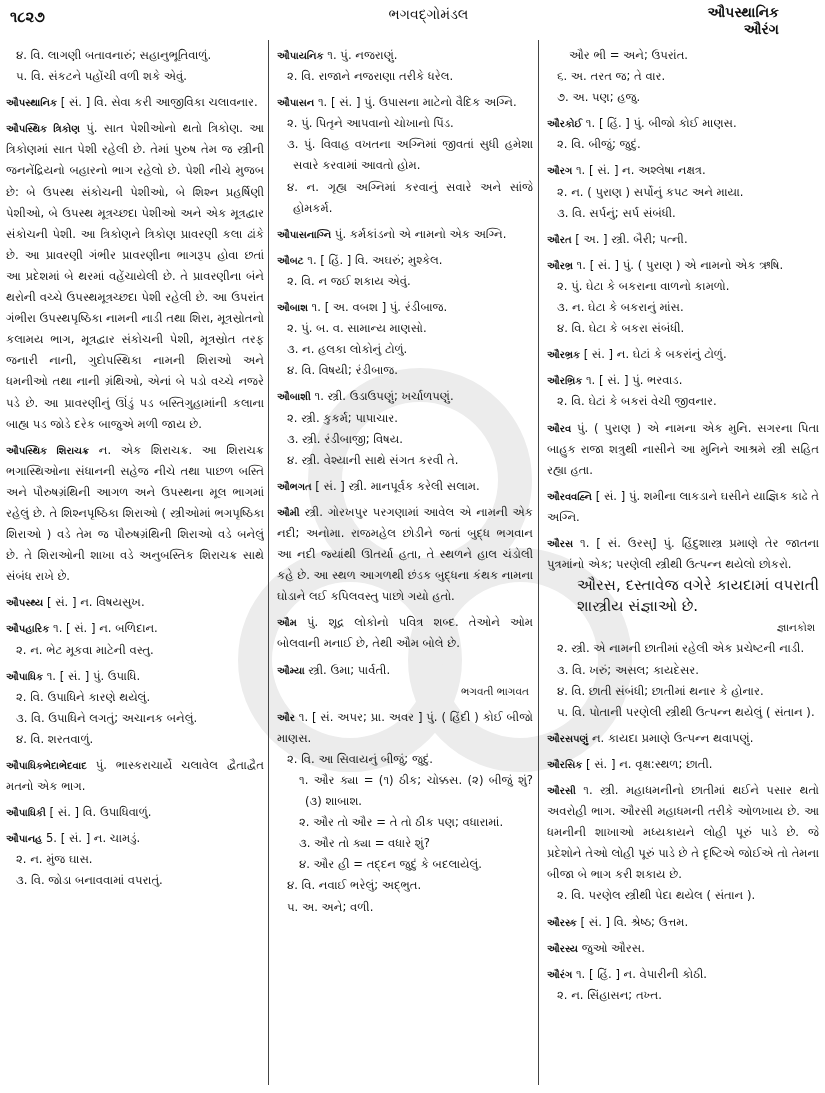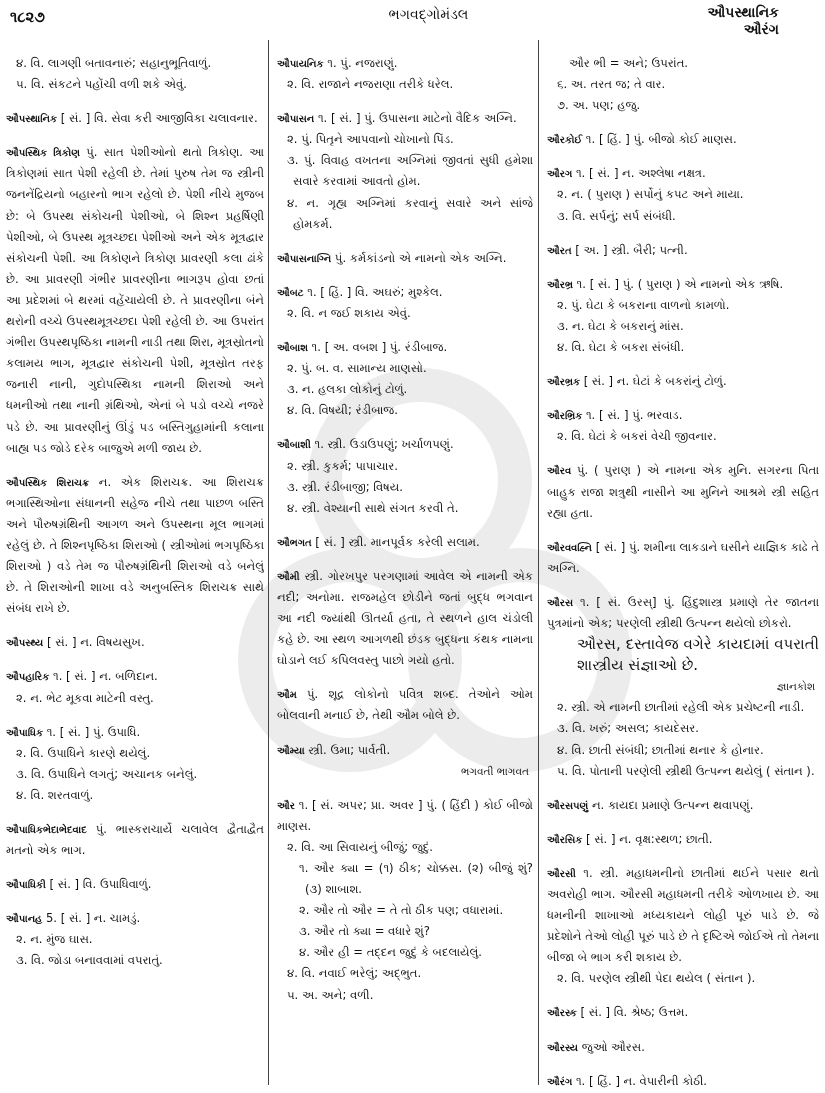--- a/index.html
+++ b/index.html
@@ -9,21 +9,21 @@
   .header{position:absolute;left:0;top:0;width:789px;height:40px;}
   .pgnum{position:absolute;left:10px;top:8px;font-size:15px;font-weight:bold;}
   .running{position:absolute;left:16px;width:825px;top:6px;text-align:center;font-size:14px;}
   .guide{position:absolute;right:10px;top:4px;text-align:right;font-size:14px;font-weight:bold;line-height:17px;}
   .cols{position:absolute;top:40px;left:0;width:825px;height:1053px;}
   .col{position:absolute;top:0;height:1050px;overflow:hidden;font-size:11.6px;line-height:21.1px;}
   .c1{left:6px;width:258px;}
   .c2{left:277px;width:256px;}
   .c3{left:547px;width:272px;}
   .rule{position:absolute;top:40px;width:1px;height:1045px;background:#444;}
-  .entry{margin:13px 0 2px 0;text-align:justify;}
+  .entry{margin:5px 0 2px 0;text-align:justify;}
   .hw{font-weight:bold;font-size:10px;}
   .sense{padding-left:16px;text-indent:-6px;margin:0;}
   .quote{padding-left:30px;font-size:15px;}
   .src{text-align:right;font-size:10.5px;padding-right:4px;}
   .sub{padding-left:28px;}
   .entry p{margin:0;}
 </style>
 </head>
 <body>
 
@@ -142,20 +142,21 @@
       </div>
     </div>
   <div class="col c3">
       <div class="entry">
         <p class="sense sub">ઔર ભી = અને; ઉપરાંત.</p>
         <p class="sense">૬. અ. તરત જ; તે વાર.</p>
         <p class="sense">૭. અ. પણ; હજુ.</p>
       </div>
       <div class="entry">
         <p><span class="hw">ઔરકોઈ</span> <span>૧. [ હિં. ] પું. બીજો કોઈ માણસ.</span></p>
+        <p class="sense">૨. વિ. બીજું; જુદું.</p>
       </div>
       <div class="entry">
         <p><span class="hw">ઔરગ</span> <span>૧. [ સં. ] ન. અશ્લેષા નક્ષત્ર.</span></p>
         <p class="sense">૨. ન. ( પુરાણ ) સર્પોનું કપટ અને માયા.</p>
         <p class="sense">૩. વિ. સર્પનું; સર્પ સંબંધી.</p>
       </div>
       <div class="entry">
         <p><span class="hw">ઔરત</span> <span>[ અ. ] સ્ત્રી. બૈરી; પત્ની.</span></p>
       </div>
       <div class="entry">

